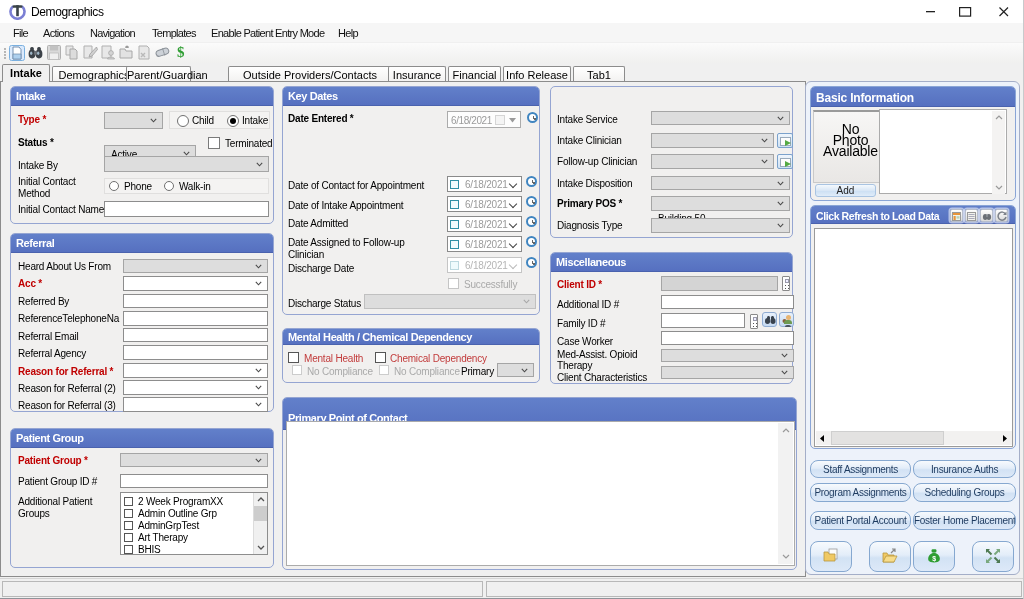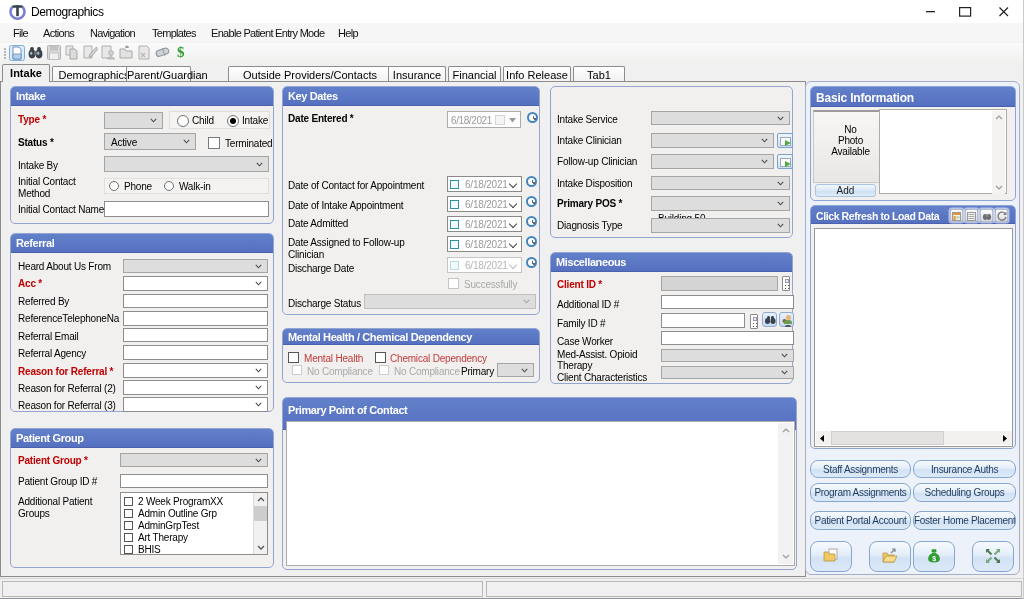--- a/index.html
+++ b/index.html
@@ -174,21 +174,21 @@
         <path d="M0.8 0.8 L3.5 3.8 L6.2 0.8" fill="none" stroke="#4a4a4a" stroke-width="1.1"></path>
       </svg>
     </div>
   <div style="position:absolute;left:158px;top:24px;width:101px;height:18px;background:#f4f3f2;border:1px solid #e0dfde">
     <span class="rb" style="left:7px;top:3px"></span>
       <span class="lbl" style="left:22px;top:3px">Child</span>
     <span class="rb sel" style="left:57px;top:3px"></span>
       <span class="lbl b" style="left:72px;top:3px">Intake</span>
   </div>
   <label class="lbl b" style="left:7px;top:50px">Status *</label>
-  <div class="dd dis" style="left:93px;top:46px;width:92px;height:17px">
+  <div class="dd dis" style="left:93px;top:58px;width:92px;height:17px">
       <span class="lbl" style="left:6px;top:3px">Active</span>
       <svg class="arr" width="7" height="5">
         <path d="M0.8 0.8 L3.5 3.8 L6.2 0.8" fill="none" stroke="#4a4a4a" stroke-width="1.1"></path>
       </svg>
     </div>
   <span class="cb" style="left:197px;top:50px;width:12px;height:12px"></span>
     <span class="lbl" style="left:214px;top:51px">Terminated</span>
   <label class="lbl" style="left:7px;top:73px">Intake By</label>
   <div class="dd dis" style="left:93px;top:69px;width:165px;height:16px">
       <svg class="arr" width="7" height="5">
@@ -325,21 +325,21 @@
   <span class="lbl" style="left:111px;top:37px;color:#a9a9a9">No Compliance</span>
   <span class="lbl b" style="left:178px;top:37px">Primary</span>
   <div class="dd dis" style="left:214px;top:34px;width:37px;height:14px">
       <svg class="arr" width="7" height="5">
         <path d="M0.8 0.8 L3.5 3.8 L6.2 0.8" fill="none" stroke="#4a4a4a" stroke-width="1.1"></path>
       </svg>
     </div>
 </div>
 
 <div class="panel" style="left:282px;top:397px;width:515px;height:173px">
-  <div class="phead" style="height:32px;padding-top:6px">Primary Point of Contact</div>
+  <div class="phead" style="height:32px;padding-top:14px">Primary Point of Contact</div>
   <div style="position:absolute;left:3px;top:23px;width:509px;height:145px;background:#fff;border:1px solid #ababab">
     <div style="position:absolute;right:1px;top:1px;width:15px;height:141px;background:#f2f2f2">
       <svg style="position:absolute;left:4px;top:5px" width="8" height="5">
           <path d="M1 4 L4 1 L7 4" fill="none" stroke="#9a9a9a" stroke-width="1.2"></path>
         </svg>
       <svg style="position:absolute;left:4px;bottom:5px" width="8" height="5">
           <path d="M1 1 L4 4 L7 1" fill="none" stroke="#9a9a9a" stroke-width="1.2"></path>
         </svg>
     </div>
   </div>
@@ -410,21 +410,21 @@
   <label class="lbl" style="left:6px;top:119px">Client Characteristics</label>
   <div class="dd dis" style="left:110px;top:113px;width:133px;height:13px">
       <svg class="arr" width="7" height="5">
         <path d="M0.8 0.8 L3.5 3.8 L6.2 0.8" fill="none" stroke="#4a4a4a" stroke-width="1.1"></path>
       </svg>
     </div>
 </div>
 
 <div class="panel" style="left:810px;top:86px;width:206px;height:115px;border-color:#8aa5d6">
   <div class="phead" style="font-size:12px;letter-spacing:-0.2px;padding-top:4px;height:20px">Basic Information</div>
-  <div style="position:absolute;left:2px;top:23px;width:75px;height:73px;background:linear-gradient(#f7f6f5,#e9e7e5);border:1px solid #c9c9c9;border-top:2px solid #9a9a9a;text-align:center;font-size:10px;letter-spacing:-0.2px;padding-top:12px;line-height:11px">No<br>Photo<br>Available</div>
+  <div style="position:absolute;left:2px;top:23px;width:75px;height:73px;background:linear-gradient(#f7f6f5,#e9e7e5);border:1px solid #c9c9c9;border-top:2px solid #9a9a9a;text-align:center;font-size:14px;letter-spacing:-0.2px;padding-top:12px;line-height:11px">No<br>Photo<br>Available</div>
   <button style="position:absolute;left:4px;top:97px;width:61px;height:13px;background:linear-gradient(#f4f9fe,#d9e7f6 50%,#cbdff3 51%,#e0ecf9);border:1px solid #a9c4e2;border-radius:3px;font-size:10px;font-family:inherit;color:#222;padding:0;line-height:11px">Add</button>
   <div style="position:absolute;left:68px;top:22px;width:128px;height:85px;background:#fff;border:1px solid #ababab">
     <div style="position:absolute;right:1px;top:1px;width:13px;height:83px;background:#f4f3f2">
       <svg style="position:absolute;left:3px;top:4px" width="8" height="5">
           <path d="M1 4 L4 1 L7 4" fill="none" stroke="#9a9a9a" stroke-width="1.2"></path>
         </svg>
       <svg style="position:absolute;left:3px;bottom:4px" width="8" height="5">
           <path d="M1 1 L4 4 L7 1" fill="none" stroke="#9a9a9a" stroke-width="1.2"></path>
         </svg>
     </div>

